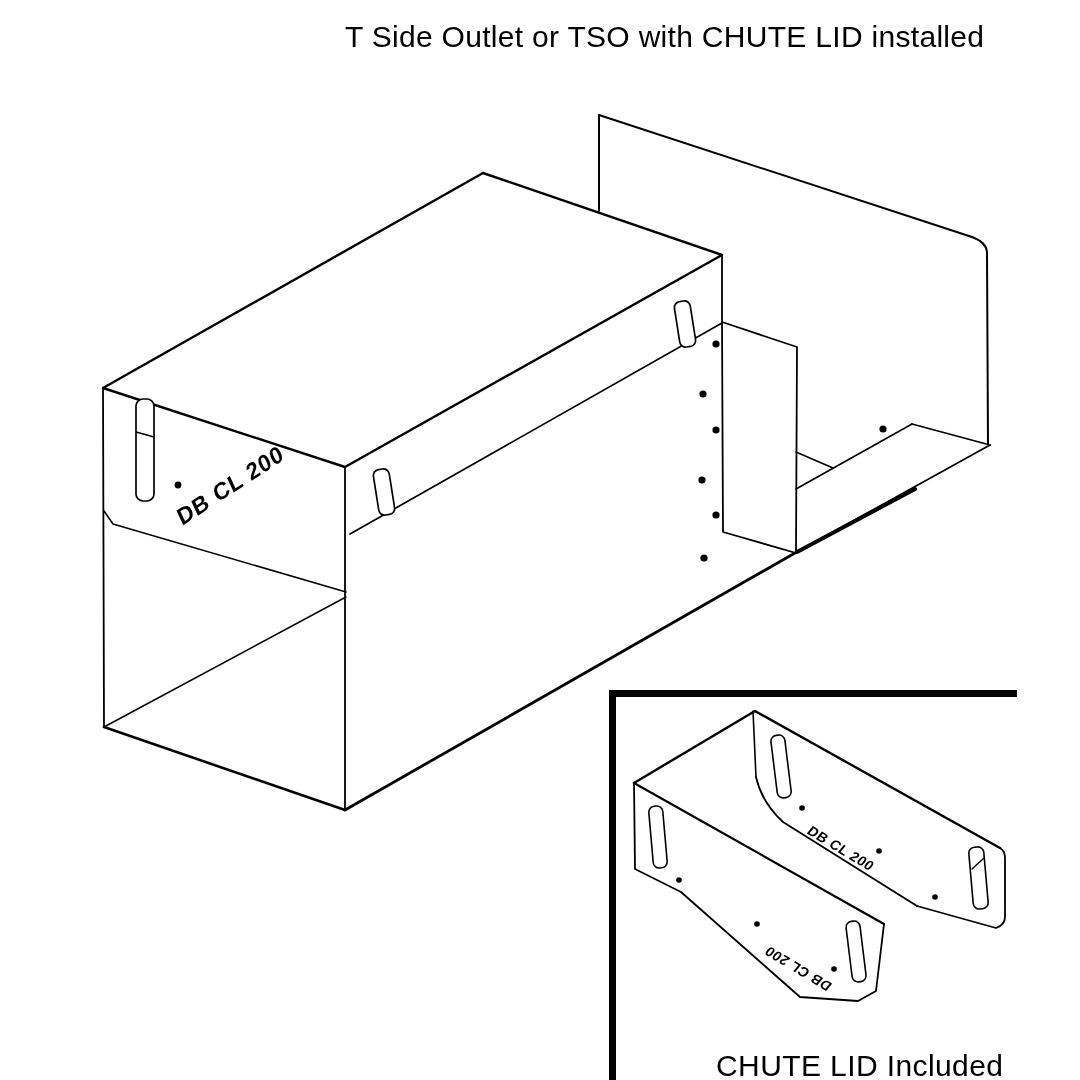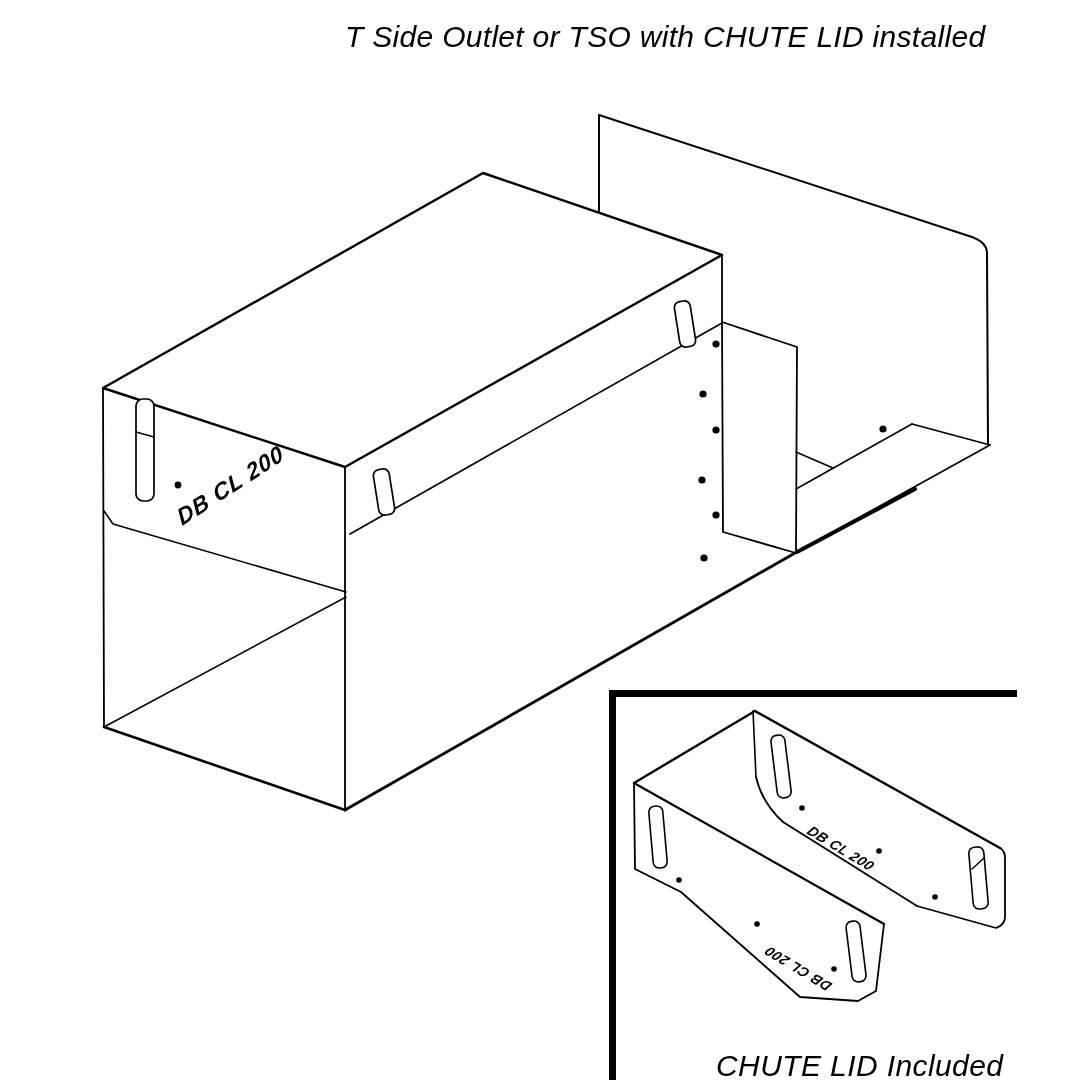--- a/index.html
+++ b/index.html
@@ -1,17 +1,17 @@
 <!DOCTYPE html>
 <html style="--line: #000000; --bg: #ffffff;"><head>
 <meta charset="utf-8">
 <style>
   html,body{margin:0;padding:0;background:#fff;}
   .page{position:relative;width:1080px;height:1080px;background:var(--bg,#fff);overflow:hidden;
-        font-family:"Liberation Sans",sans-serif;color:var(--line,#000);font-style:italic;}
+        font-family:"Liberation Sans",sans-serif;color:var(--line,#000);}
   svg{position:absolute;left:0;top:0;}
   .caption-text{font-family:"Liberation Sans",sans-serif;}
 </style>
 </head>
 <body>
 
 <div class="page">
 <svg width="1080" height="1080" viewBox="0 0 1080 1080">
 
   <text x="345" y="47" font-size="30" letter-spacing="0.3" fill="currentColor">T Side Outlet or TSO with CHUTE LID installed</text>

